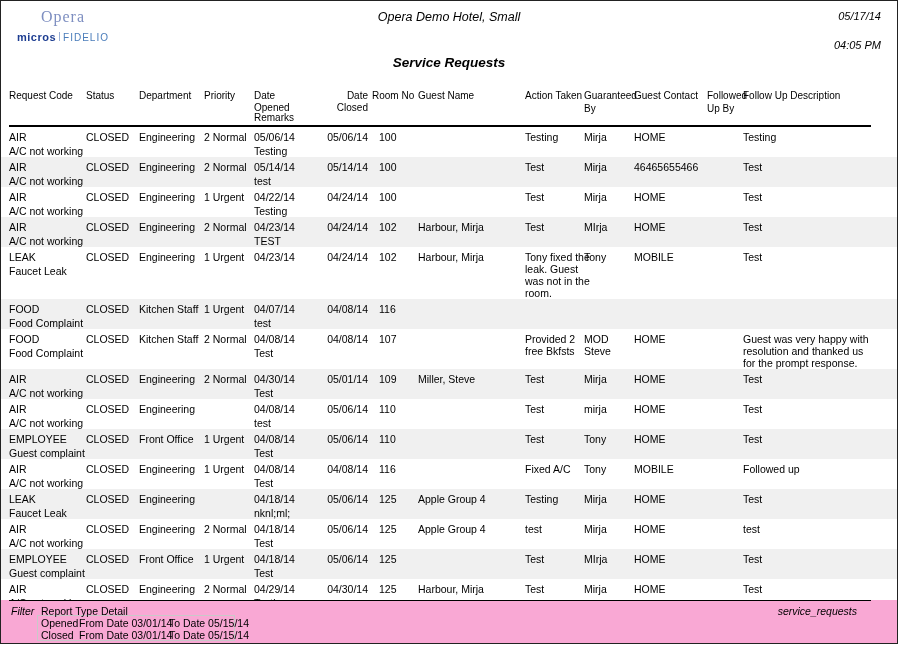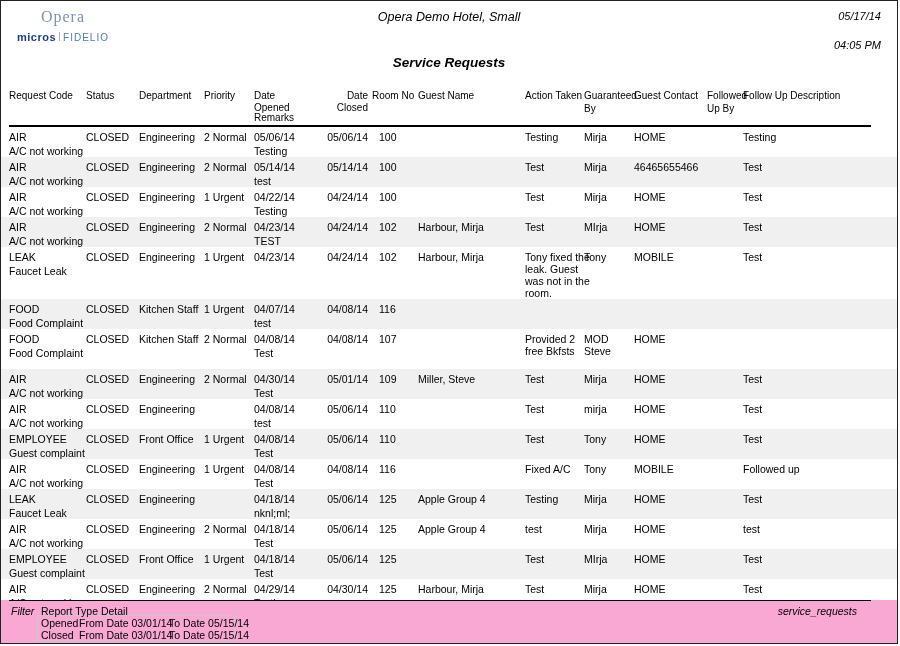--- a/index.html
+++ b/index.html
@@ -217,20 +217,21 @@
       <span class="cell c-dept">Kitchen Staff</span>
       <span class="cell c-pri">2 Normal</span>
       <span class="cell c-open">04/08/14</span>
       <span class="cell c-close">04/08/14</span>
       <span class="cell c-room">107</span>
       <span class="cell c-guest"></span>
       <span class="cell c-action">Provided 2 free Bkfsts</span>
       <span class="cell c-guar">MOD Steve</span>
       <span class="cell c-contact">HOME</span>
       <span class="cell c-folby"></span>
+      <span class="cell c-fudesc">Guest was very happy with resolution and thanked us for the prompt response.</span>
       <span class="cell line2 c-desc">Food Complaint</span>
       <span class="cell line2 c-remarks">Test</span>
     </div>
       <div class="record alt" style="height: 30px;">
       <span class="cell c-code">AIR</span>
       <span class="cell c-status">CLOSED</span>
       <span class="cell c-dept">Engineering</span>
       <span class="cell c-pri">2 Normal</span>
       <span class="cell c-open">04/30/14</span>
       <span class="cell c-close">05/01/14</span>

